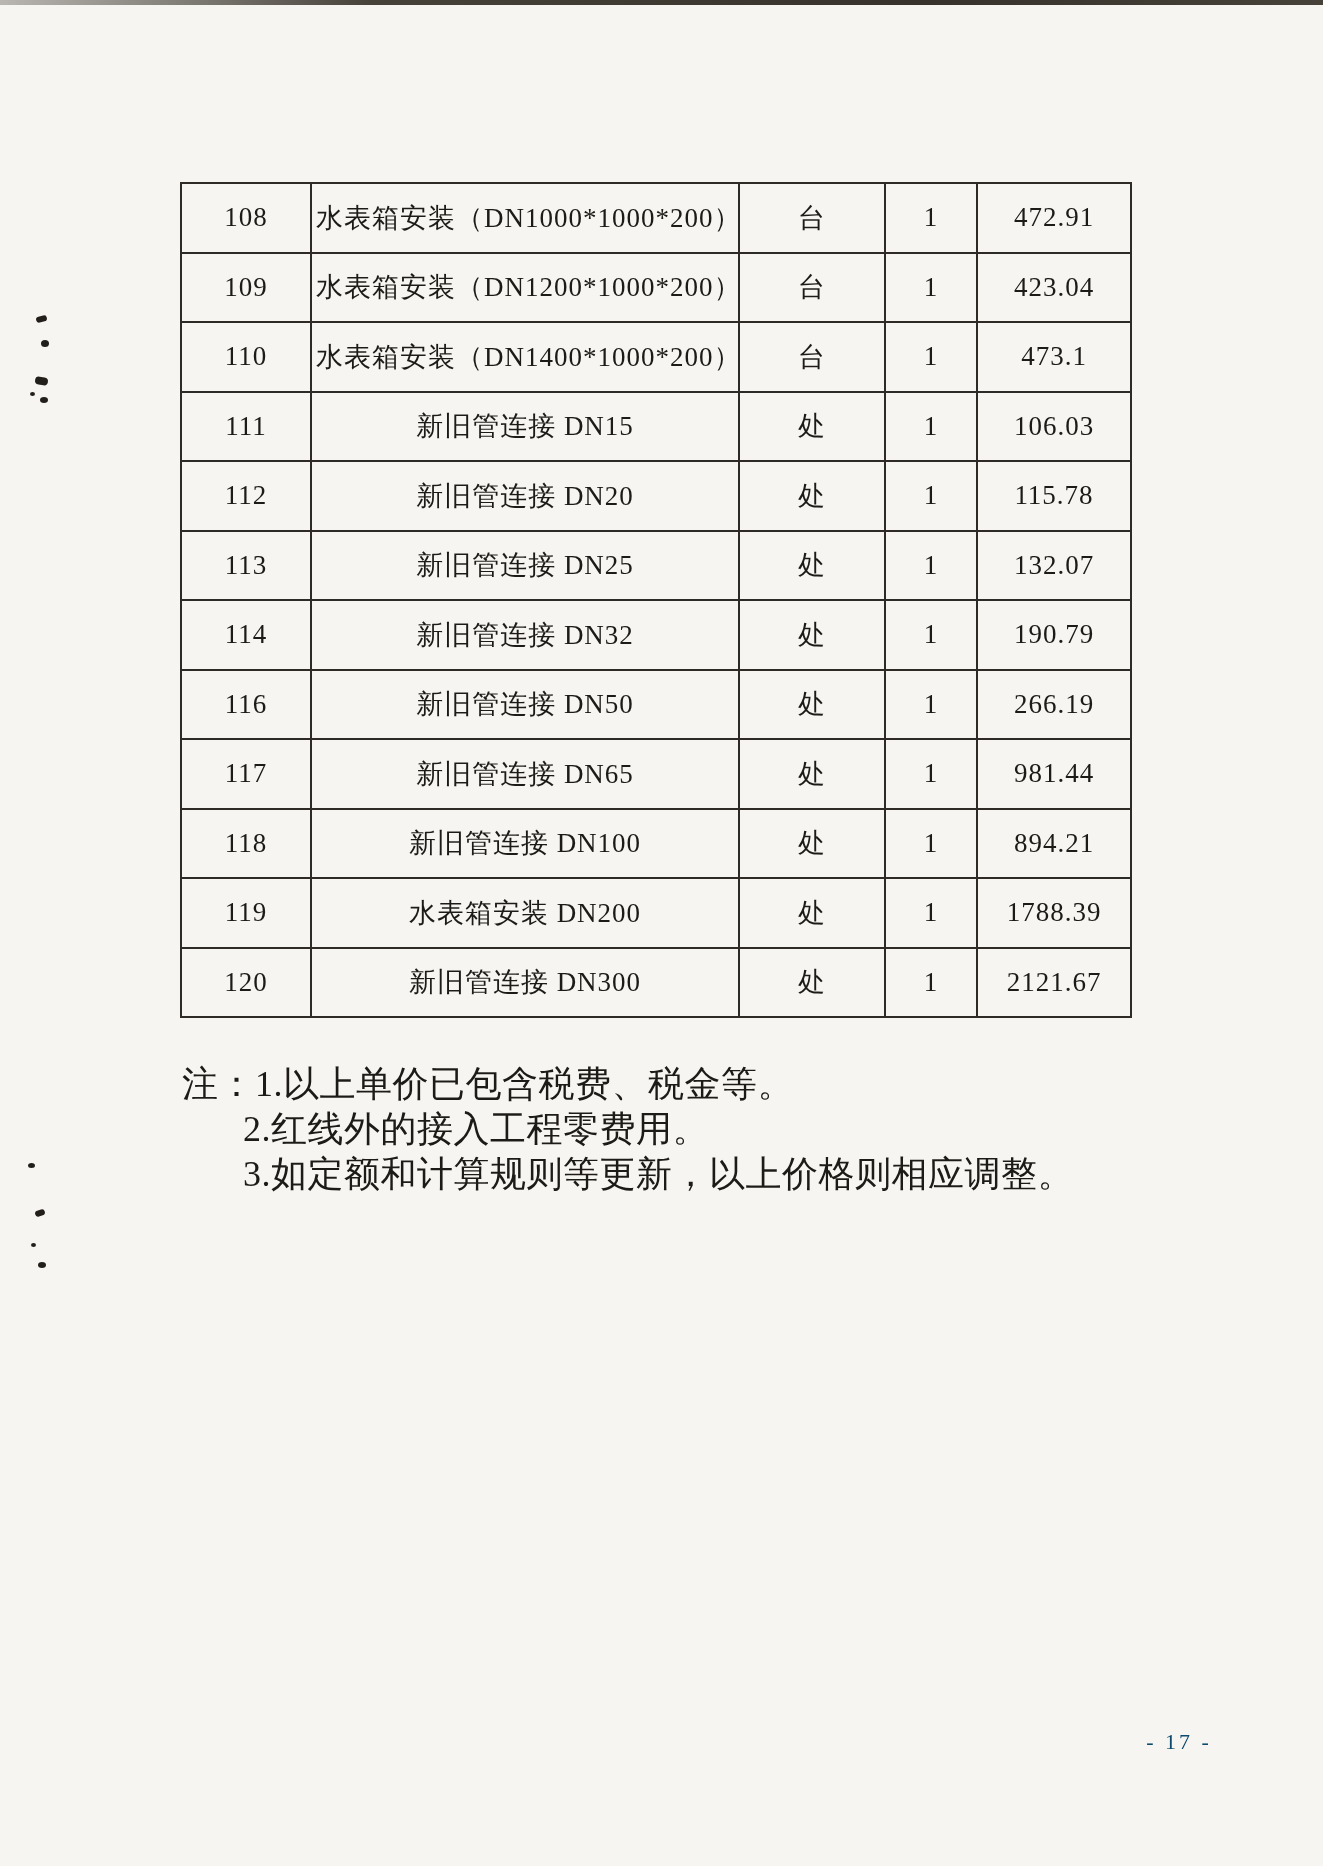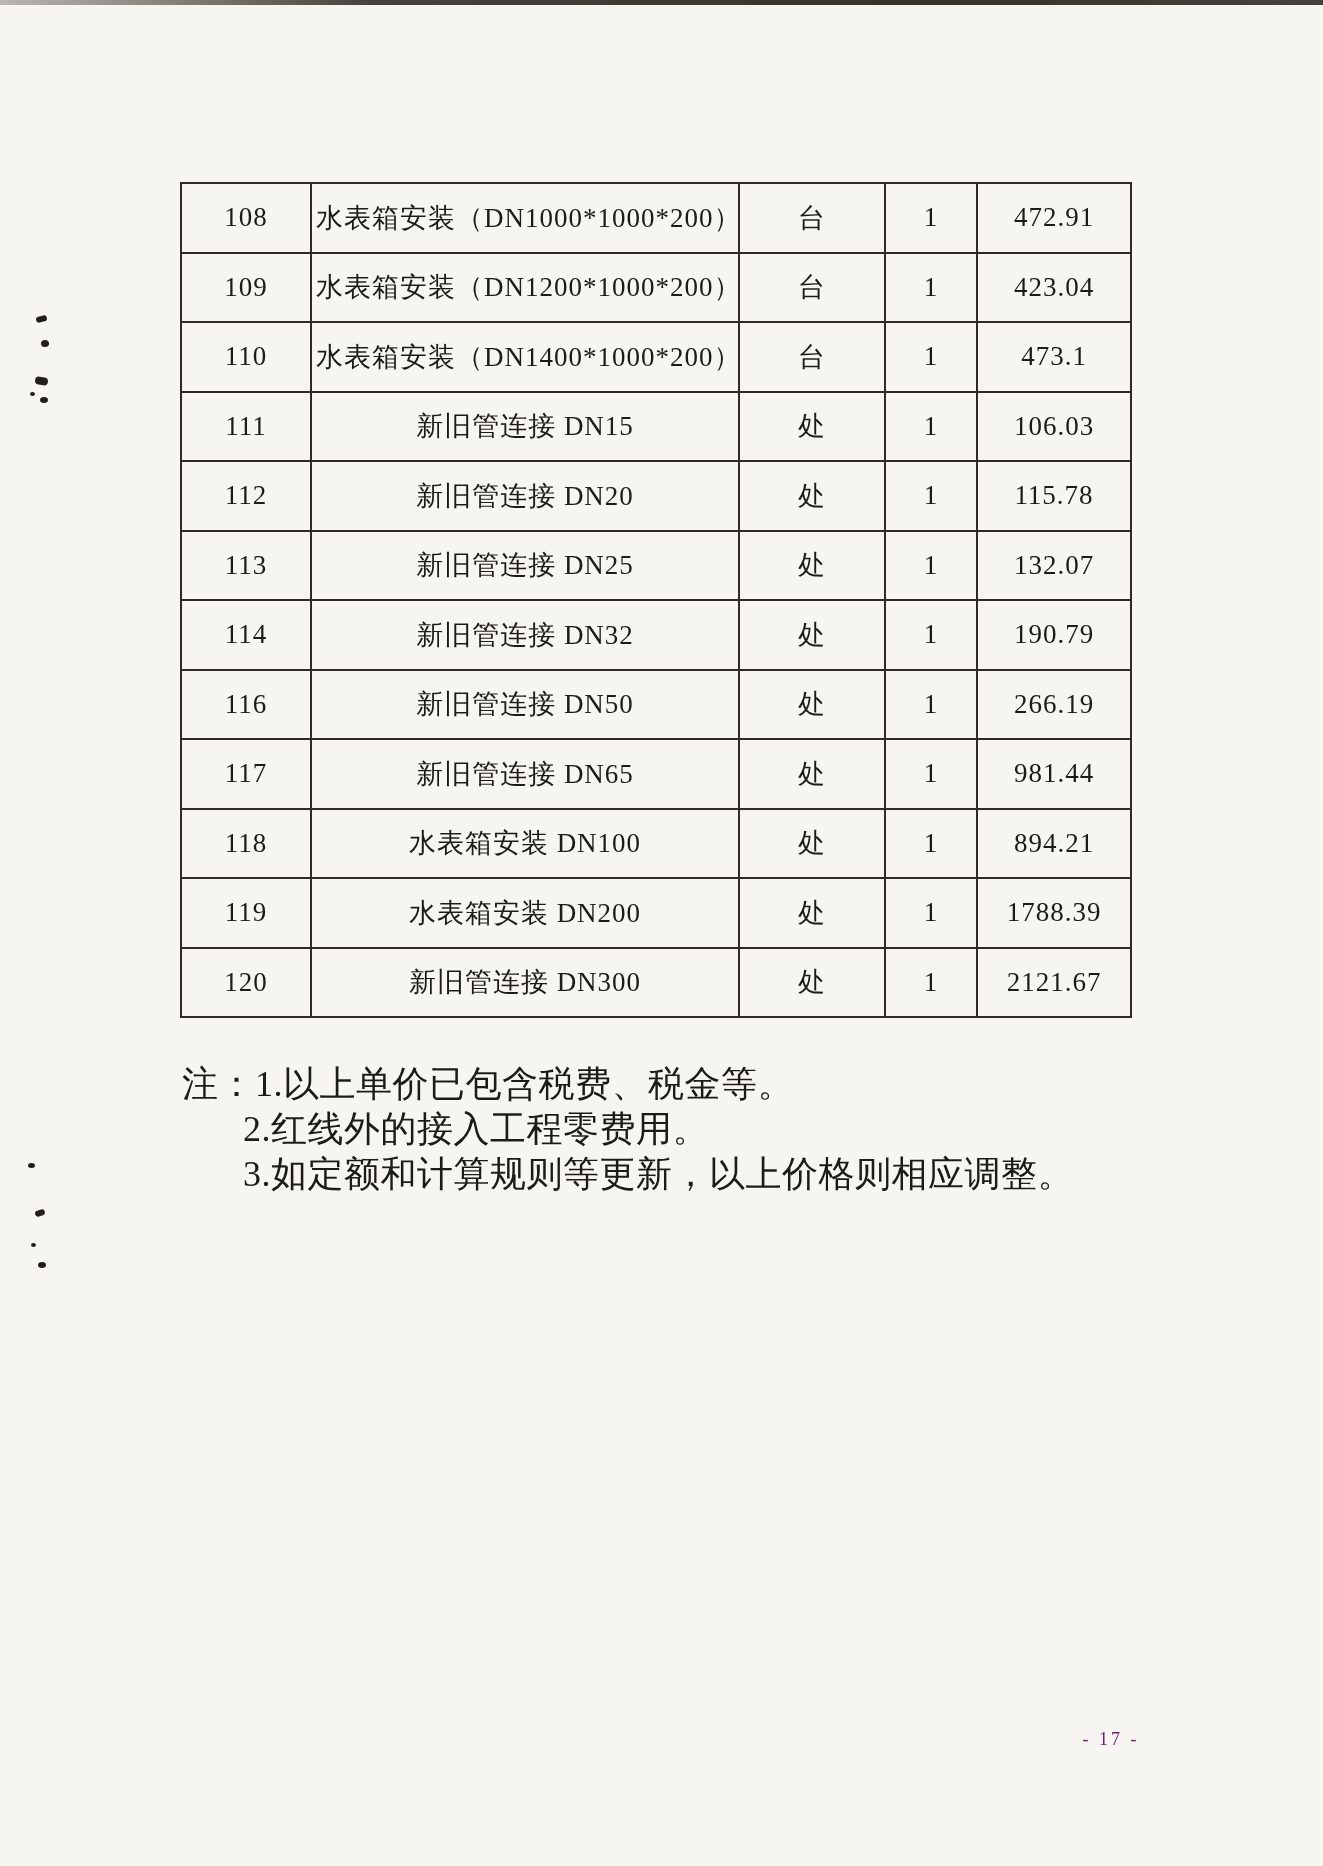--- a/index.html
+++ b/index.html
@@ -70,27 +70,27 @@
     width: 780px;
     font-size: 36px;
     line-height: 45px;
     letter-spacing: 0.5px;
   }
   .note-line { white-space: nowrap; }
   .note-line.indent { padding-left: 61px; font-family: Liberation Serif, serif; }
 
   .page-number {
     position: absolute;
-    left: 1046px;
+    left: 1114px;
     top: 1729px;
     width: 130px;
     text-align: center;
-    font-size: 18px;
+    font-size: 22px;
     letter-spacing: 3px;
-    color: #701a75;
+    color: #0c4a6e;
   }
 </style>
 </head>
 <body>
 
 <div class="page">
 
   <div class="top-edge"></div>
 
   <i class="speck s1"></i>
@@ -170,21 +170,21 @@
     </tr>
         <tr>
       <td class="c-no">117</td>
       <td class="c-item">新旧管连接 DN65</td>
       <td class="c-unit">处</td>
       <td class="c-qty">1</td>
       <td class="c-price">981.44</td>
     </tr>
         <tr>
       <td class="c-no">118</td>
-      <td class="c-item">水表箱安装 DN100</td>
+      <td class="c-item">新旧管连接 DN100</td>
       <td class="c-unit">处</td>
       <td class="c-qty">1</td>
       <td class="c-price">894.21</td>
     </tr>
         <tr>
       <td class="c-no">119</td>
       <td class="c-item">水表箱安装 DN200</td>
       <td class="c-unit">处</td>
       <td class="c-qty">1</td>
       <td class="c-price">1788.39</td>

